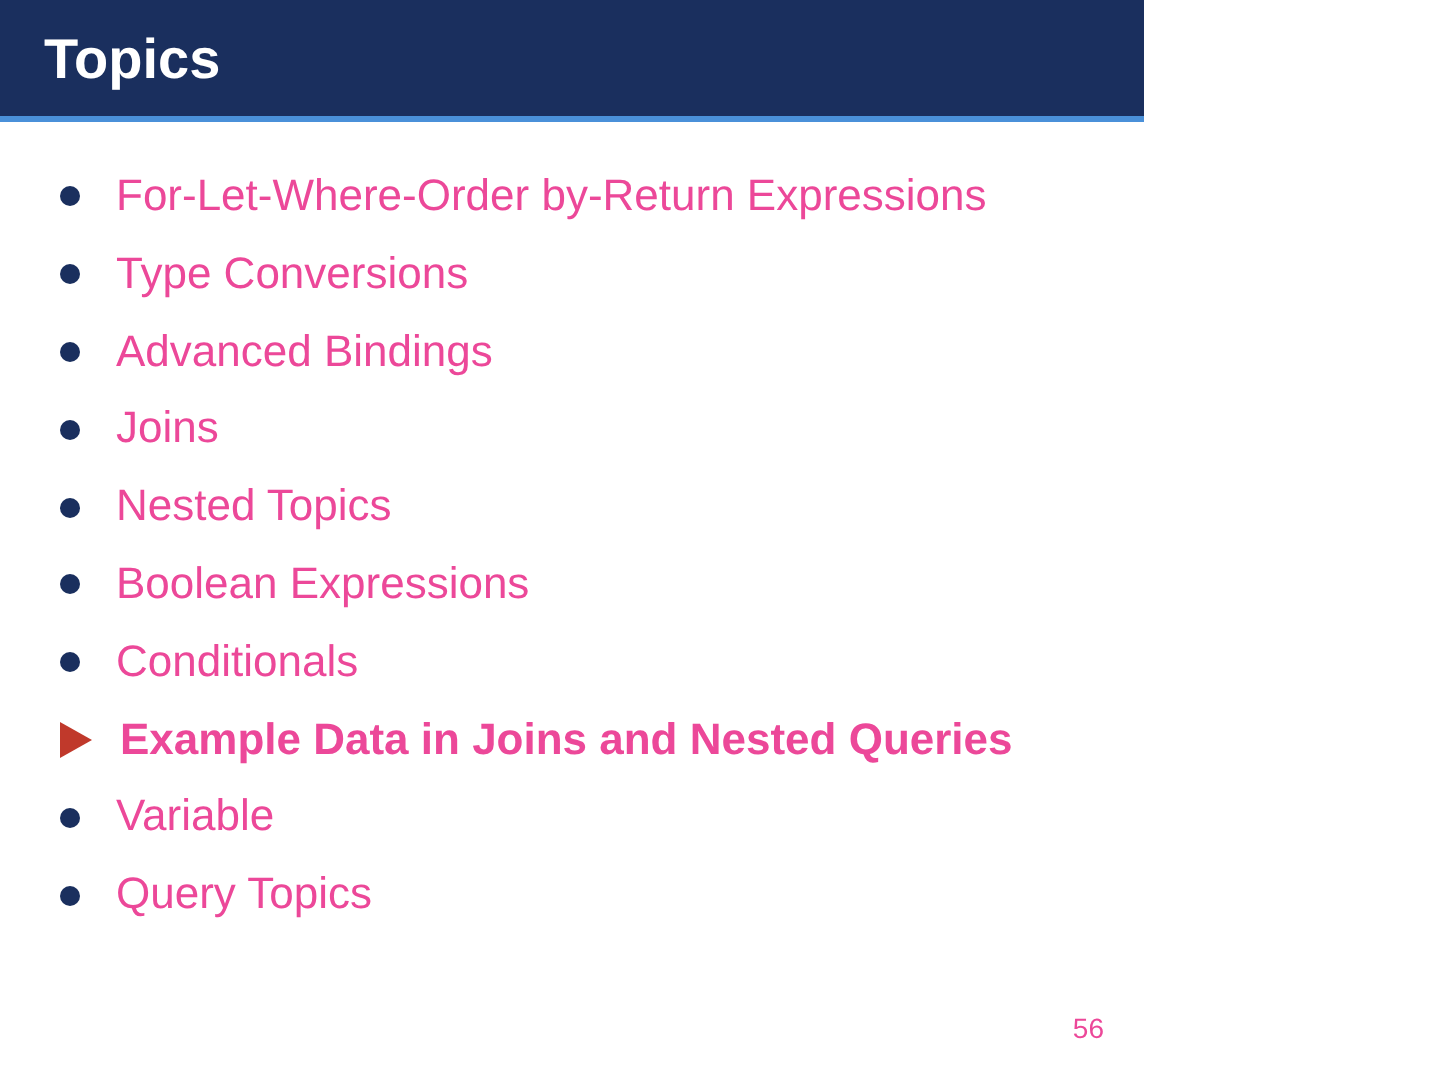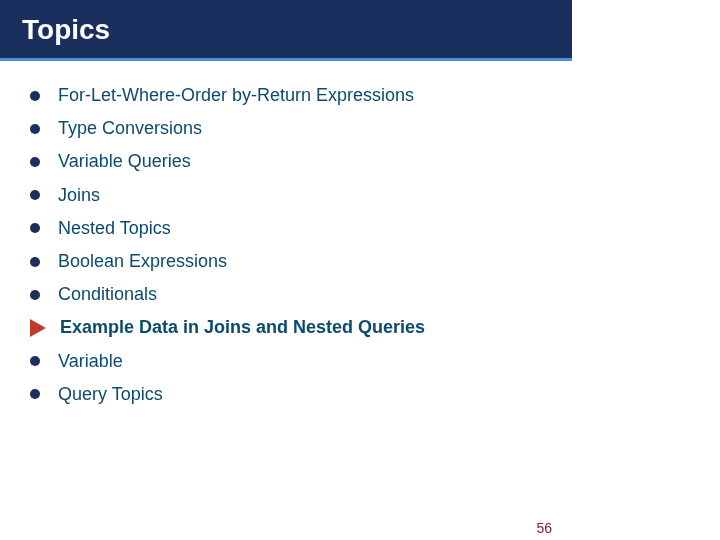--- a/index.html
+++ b/index.html
@@ -43,22 +43,22 @@
 
     .topic-list {
       list-style: none;
       padding: 0;
       margin: 0;
     }
 
     .topic-list li {
       display: flex;
       align-items: center;
-      font-size: 18px;
-      color: #0c4a6e;
+      font-size: 22px;
+      color: #ec4899;
       padding: 4px 0;
       line-height: 1.4;
       text-align: center;
     }
 
     .bullet {
       display: inline-block;
       width: 10px;
       height: 10px;
       background: #1a2f5e;
@@ -73,24 +73,24 @@
       height: 0;
       border-top: 9px solid transparent;
       border-bottom: 9px solid transparent;
       border-left: 16px solid #c0392b;
       margin-right: 14px;
       flex-shrink: 0;
     }
 
     .page-number {
       position: absolute;
-      bottom: 4px;
+      bottom: 18px;
       right: 20px;
       font-size: 14px;
-      color: #7f1d1d;
+      color: #ec4899;
     }
   </style>
 </head>
 <body>
 
 <div class="slide">
 
   <div class="header">
     <span class="header-title">Topics</span>
   </div>
@@ -100,21 +100,21 @@
     <li>
           <span class="bullet"></span>
           <span>For-Let-Where-Order by-Return Expressions</span>
         </li>
         <li>
           <span class="bullet"></span>
           <span>Type Conversions</span>
         </li>
         <li>
           <span class="bullet"></span>
-          <span>Variable Queries</span>
+          <span>Advanced Bindings</span>
         </li>
         <li>
           <span class="bullet"></span>
           <span>Joins</span>
         </li>
         <li>
           <span class="bullet"></span>
           <span>Nested Topics</span>
         </li>
         <li>

